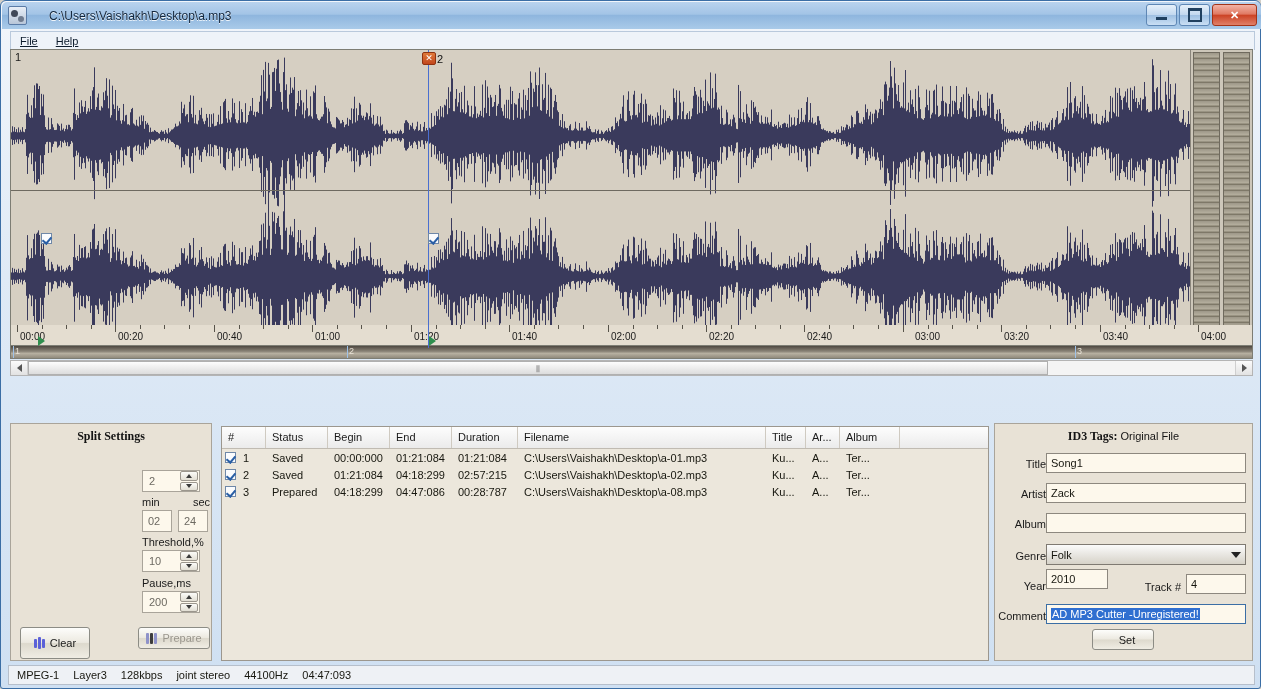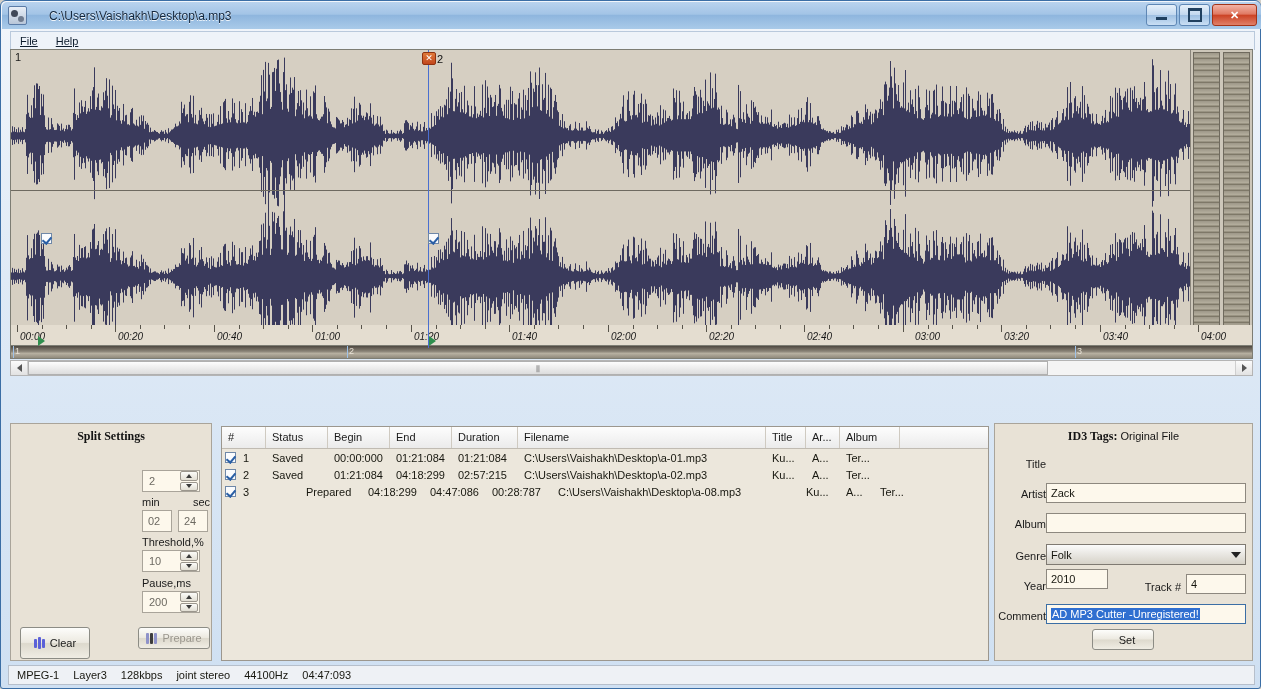--- a/index.html
+++ b/index.html
@@ -107,21 +107,21 @@
   }
   .meter-col{
     flex:1;background:linear-gradient(90deg,#8e8978,#b3ad9c 40%,#8a8474);
     background-image:repeating-linear-gradient(180deg,#9d9788 0px,#b5af9e 4px,#7e7868 5px,#7e7868 6px);
     border:1px solid #6f6a5e;
   }
   
   .ruler{
     position:absolute;left:9px;top:324px;width:1243px;height:20px;
     background:#e4ddd0;border-left:1px solid #7d7d74;border-right:1px solid #7d7d74;
-    box-sizing:border-box;overflow:hidden;font-style:italic;
+    box-sizing:border-box;overflow:hidden;
   }
   .tick{position:absolute;top:0;width:1px;background:#57534a;}
   .tick.major{height:7px;}
   .tick.minor{height:4px;}
   .tick-lbl{position:absolute;top:6px;font-size:10px;color:#1a1a1a;}
   .overview{
     position:absolute;left:9px;top:344px;width:1243px;height:14px;
     background:linear-gradient(180deg,#504a40 0%,#8c8578 45%,#b5ae9f 60%,#8d8madeira 100%);
     background:linear-gradient(180deg,#4e4840 0%,#8b8478 45%,#b6afa0 62%,#918a7c 100%);
     border:1px solid #7d7d74;box-sizing:border-box;overflow:hidden;
@@ -493,39 +493,40 @@
           <div style="width: 248px;">C:\Users\Vaishakh\Desktop\a-02.mp3</div>
           <div style="width: 40px;">Ku...</div>
           <div style="width: 34px;">A...</div>
           <div style="width: 60px;">Ter...</div>
         </div>
         <div class="lrow">
           <div style="width: 44px; display: flex; align-items: center; padding-left: 0px;">
             <span class="lchk"></span>
             <span style="margin-left: 7px;">3</span>
           </div>
-          <div style="width: 62px; margin-left: 34px;">Prepared</div>
+          <div style="width: 62px;">Prepared</div>
           <div style="width: 62px;">04:18:299</div>
           <div style="width: 62px;">04:47:086</div>
           <div style="width: 66px;">00:28:787</div>
           <div style="width: 248px;">C:\Users\Vaishakh\Desktop\a-08.mp3</div>
           <div style="width: 40px;">Ku...</div>
           <div style="width: 34px;">A...</div>
           <div style="width: 60px;">Ter...</div>
         </div>
       </div>
   </div>
 
   <div class="panel" style="left:993px;top:422px;width:259px;height:238px;">
     <div class="panel-title">
       <span>ID3 Tags:</span>
       <span style="font-weight:normal;font-family:'Liberation Sans',sans-serif;font-size:11px;">Original File</span>
     </div>
 
     <div class="fld-lbl" style="left:6px;top:34px;width:45px;">Title</div>
+    <div class="input" style="left:51px;top:29px;width:200px;">Song1</div>
 
     <div class="fld-lbl" style="left:6px;top:64px;width:45px;">Artist</div>
     <div class="input" style="left:51px;top:59px;width:200px;">Zack</div>
 
     <div class="fld-lbl" style="left:6px;top:94px;width:45px;">Album</div>
     <div class="input" style="left:51px;top:89px;width:200px;"></div>
 
     <div class="fld-lbl" style="left:6px;top:126px;width:45px;">Genre</div>
     <div class="select" style="left:51px;top:120px;width:200px;">
       <span>Folk</span>

